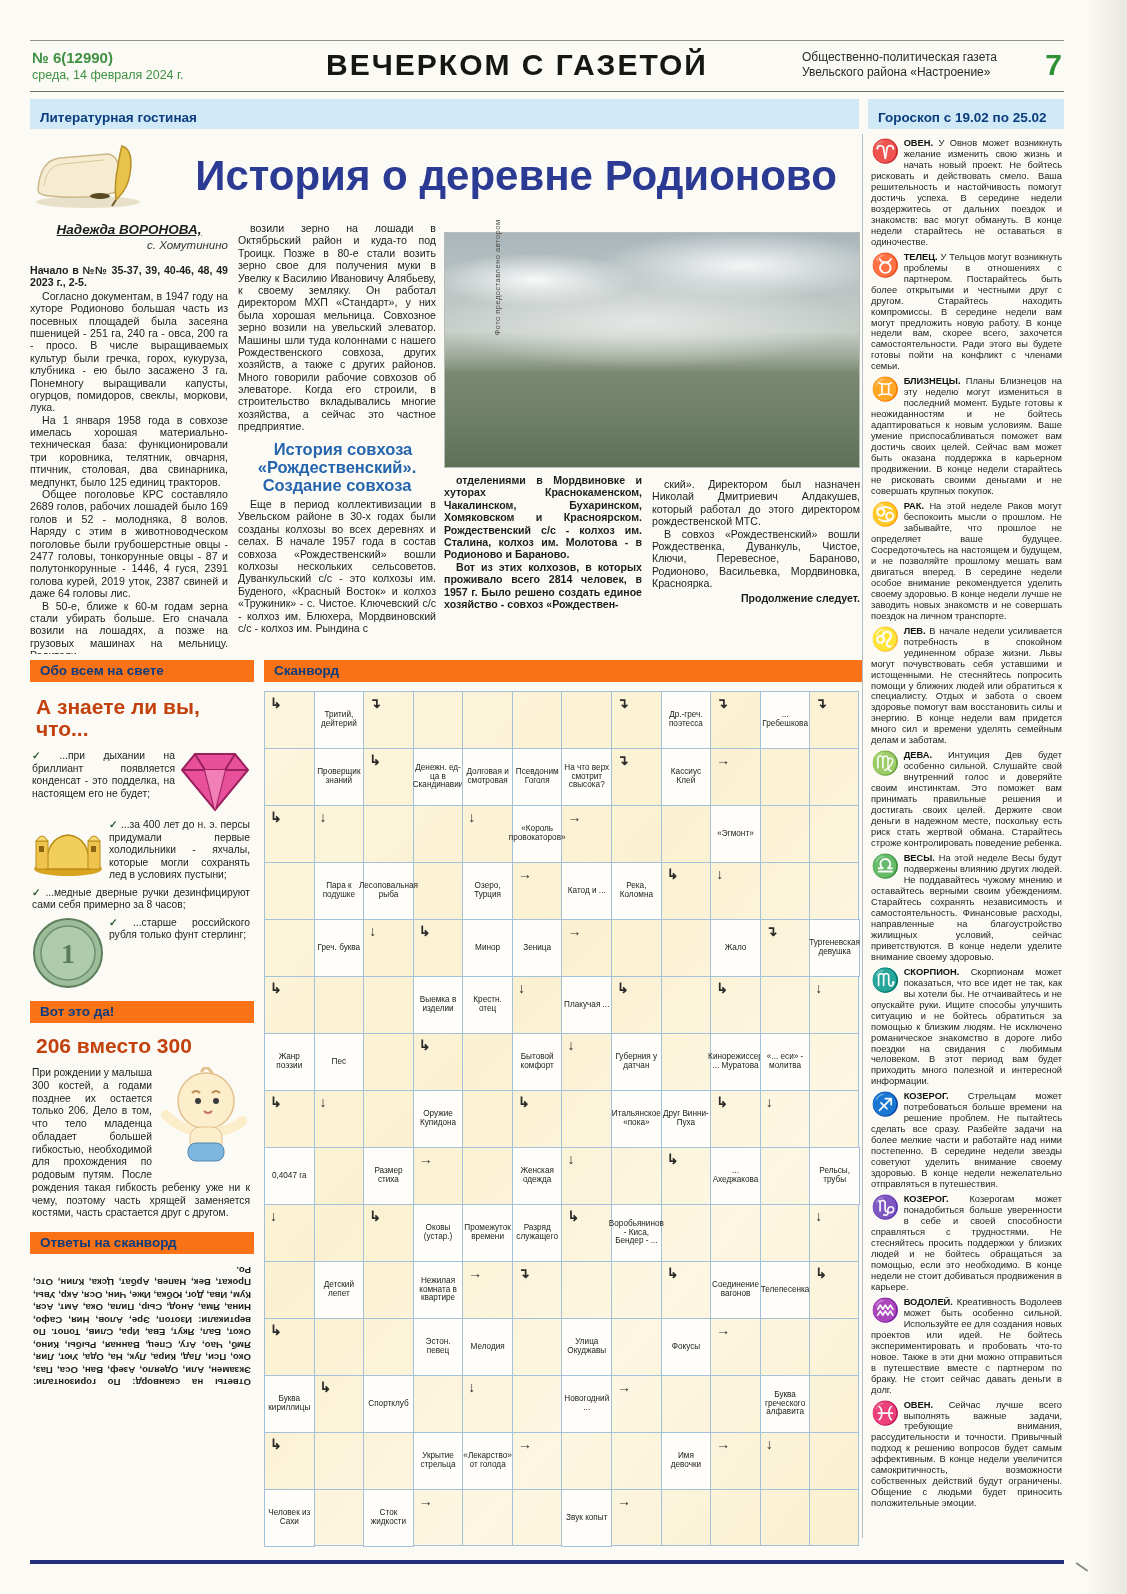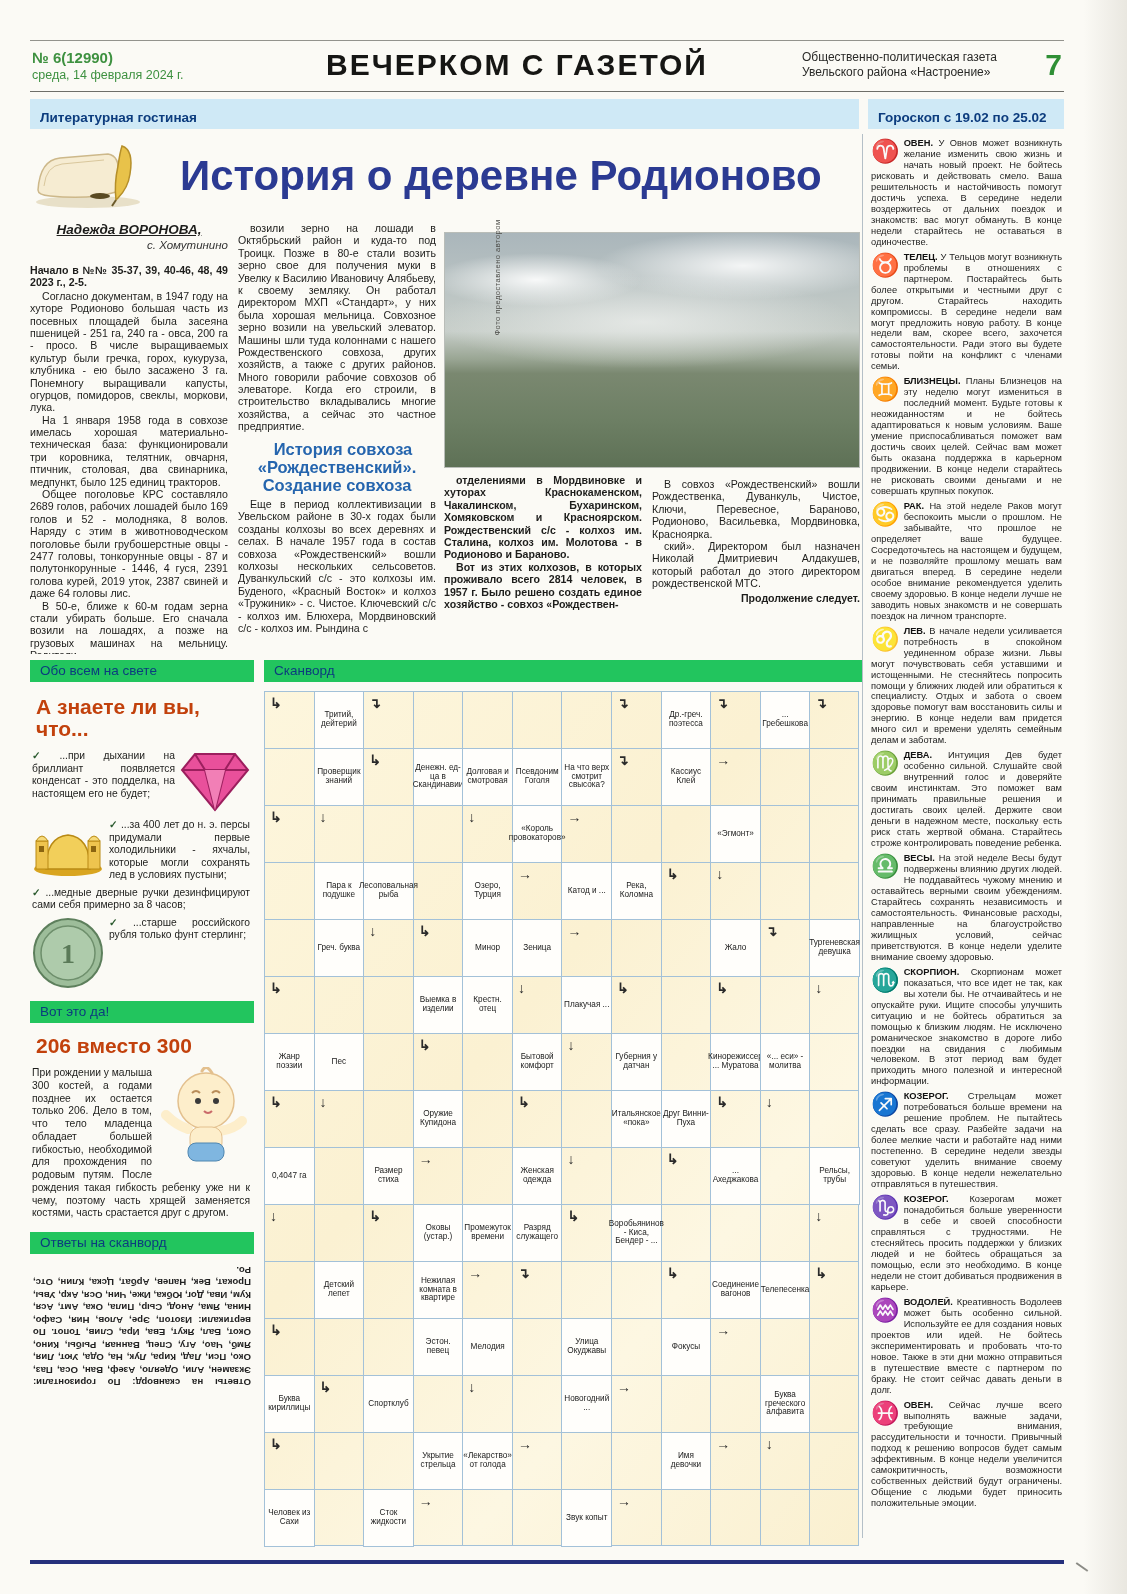--- a/index.html
+++ b/index.html
@@ -27,21 +27,21 @@
   .bar-horo { flex:1; text-align:left; }
 
   
   .content { display:flex; margin-top:5px; height:1404px; }
   .left-region { width:832px; }
   aside.horo { flex:1; border-left:1px solid #b4bfc7; padding:4px 2px 0 8px; overflow:hidden; }
 
   
   .article-head { display:flex; align-items:center; gap:10px; padding:6px 0 2px; }
   .art-icon { width:140px; height:72px; flex:none; }
-  h1.art-title { flex:1; font-size:42px; line-height:1.0; font-weight:bold; color:#2b3a92; text-align:left; padding-right:10px; }
+  h1.art-title { flex:1; font-size:42px; line-height:1.0; font-weight:bold; color:#2b3a92; text-align:center; padding-right:10px; }
   .art-body { position:relative; height:432px; margin-top:8px; }
   .author { position:absolute; left:0; top:0; width:198px; text-align:center; }
   .author .name { font-weight:bold; font-size:13.5px; text-decoration:underline; font-style:italic; }
   .author .place { font-style:italic; font-size:11.5px; text-align:right; margin-top:2px; color:#333; }
   .acol { position:absolute; font-size:10.6px; line-height:1.17; text-align:justify; overflow:hidden; }
   .acol p { text-indent:12px; }
   .col1 { left:0; top:42px; width:198px; height:390px; }
   .lead { font-weight:bold; text-indent:0 !important; margin-bottom:1px; }
   .col2 { left:208px; top:0; width:198px; height:432px; }
   .col3 { left:414px; top:252px; width:198px; height:176px;font-weight:bold; }
@@ -54,21 +54,21 @@
       radial-gradient(ellipse 210px 48px at 72% 14%, rgba(255,255,255,.85), rgba(255,255,255,0) 70%),
       radial-gradient(ellipse 280px 62px at 48% 38%, rgba(238,240,238,.75), rgba(255,255,255,0) 75%),
       linear-gradient(to bottom, #aab6bb 0%, #c7cec9 42%, #99a593 54%, #7a8870 60%, #6d7f64 80%, #5e7156 100%);
   }
   .photo-cap { position:absolute; left:-13px; top:40px; font-size:7.5px; color:#4c4c48; transform:rotate(-90deg); transform-origin:center; width:130px; text-align:center; letter-spacing:.5px; }
 
   
   .lower { display:flex; gap:10px; margin-top:6px; }
   .lower-left { width:224px; }
   .scan-wrap { flex:1; }
-  .minibar { background:#22c55e; color:#0c3c7e; font-weight:normal; font-size:13.5px; padding:3px 10px 4px; }
+  .minibar { background:#f97316; color:#0c3c7e; font-weight:bold; font-size:13.5px; padding:3px 10px 4px; }
 
   .facts { padding:8px 4px 0 2px; }
   h2.bluehead { color:#c2410c; font-size:21px; line-height:1.05; font-weight:bold; margin:6px 4px 10px; }
   .fact { font-size:10.3px; line-height:1.22; text-align:justify; margin-bottom:5px; overflow:hidden; }
   .fact .chk { color:#2a5a2e; font-weight:bold; margin-right:3px; }
   .fimg { display:block; }
   .f-right { float:right; margin:0 0 2px 5px; }
   .f-left { float:left; margin:0 5px 2px 0; }
 
   .wow { padding:6px 4px 0 2px; }
@@ -168,22 +168,22 @@
 
             <div class="acol col3">
               <div>
                   <p>отделениями в Мордвиновке и хуторах Краснокаменском, Чакалинском, Бухаринском, Хомяковском и Красноярском. Рождественский с/с - колхоз им. Сталина, колхоз им. Молотова - в Родионово и Бараново.</p>
                   <p>Вот из этих колхозов, в которых проживало всего 2814 человек, в 1957 г. Было решено создать единое хозяйство - совхоз «Рождествен-</p>
                 </div>
             </div>
 
             <div class="acol col4">
               <div>
+                  <p>ский». Директором был назначен Николай Дмитриевич Алдакушев, который работал до этого директором рождественской МТС.</p>
                   <p>В совхоз «Рождественский» вошли Рождественка, Дуванкуль, Чистое, Ключи, Перевесное, Бараново, Родионово, Васильевка, Мордвиновка, Красноярка.</p>
-                  <p>ский». Директором был назначен Николай Дмитриевич Алдакушев, который работал до этого директором рождественской МТС.</p>
                 </div>
               <p class="continued">Продолжение следует.</p>
             </div>
           </div>
         </div>
 
         <div class="lower">
           <div class="lower-left">
             <div class="minibar">Обо всем на свете</div>
             <div class="facts">

